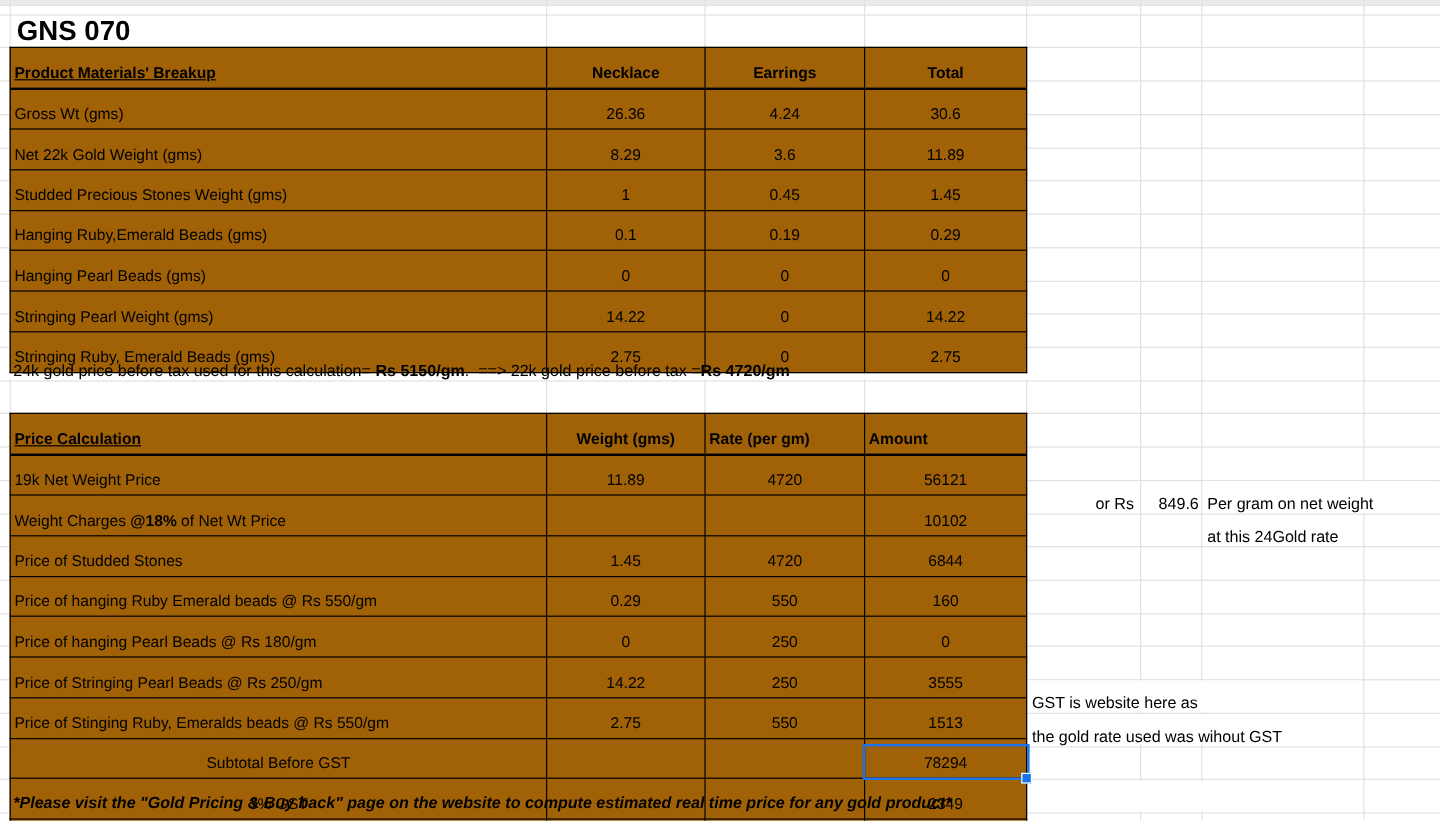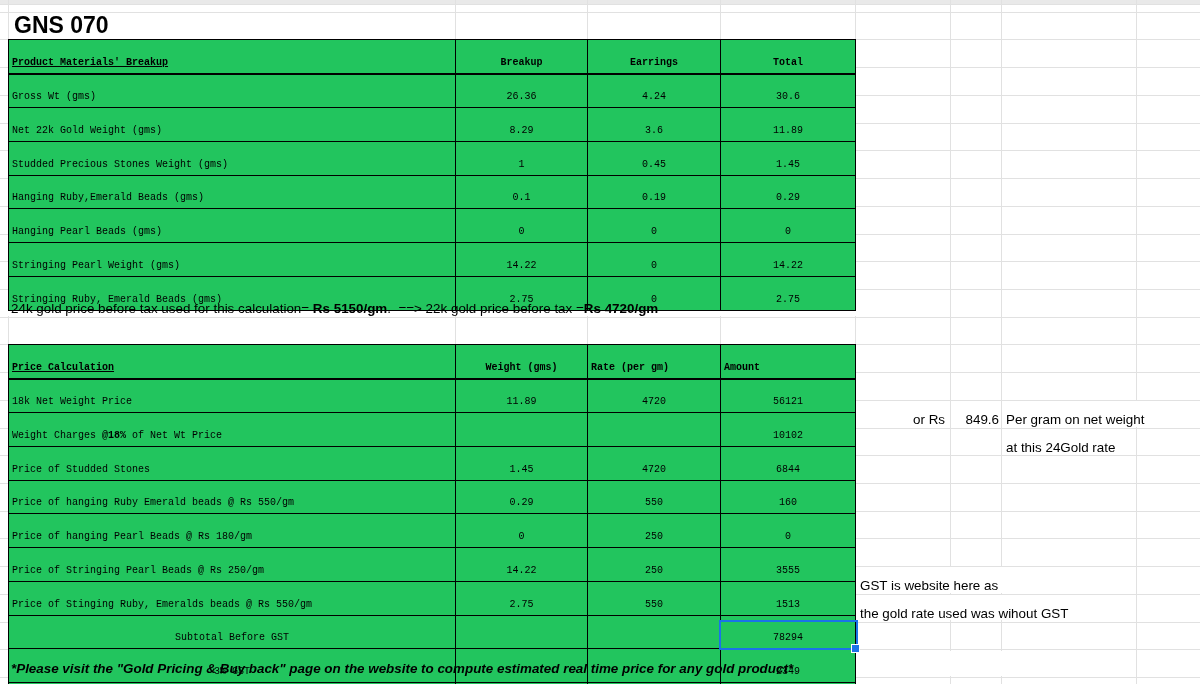--- a/index.html
+++ b/index.html
@@ -13,22 +13,22 @@
   .cover{position:absolute;background:#fff;z-index:1;}
 
   .celltext{position:absolute;display:flex;align-items:flex-end;padding-bottom:6px;z-index:2;white-space:pre;}
   .r{justify-content:flex-end;text-align:right;}
   .b{font-weight:bold;}
 
   #title{left:14px;top:12px;height:27px;font-size:23px;font-weight:bold;align-items:center;padding-bottom:0;}
   #goldnote{left:11px;top:289px;height:27px;}
   #footnote{left:11px;top:650px;height:26px;font-weight:bold;font-style:italic;}
 
-  table.sheet-tb{position:absolute;border-collapse:collapse;table-layout:fixed;background:#22c55e;z-index:2;
-    font-size:10px;border:1.5px solid #000;font-family:Liberation Mono, monospace;}
+  table.sheet-tb{position:absolute;border-collapse:collapse;table-layout:fixed;background:#a16207;z-index:2;
+    font-size:13px;border:1.5px solid #000;}
   table.sheet-tb td{border:1px solid #000;height:27.7px;vertical-align:bottom;padding:0 3px 5px 3px;overflow:hidden;white-space:nowrap;}
   table.sheet-tb tr.hdr td{font-weight:bold;border-bottom:2px solid #000;}
   td.ctr{text-align:center;}
   td.rgt{text-align:center;}
   td.lft{text-align:left;}
   td.undl{text-decoration:underline;}
 
   #selbox{position:absolute;left:719px;top:620px;width:139px;height:30px;border:2px solid #1a73e8;box-sizing:border-box;z-index:5;pointer-events:auto;}
   #selhandle{position:absolute;left:851px;top:644px;width:7px;height:7px;background:#1a73e8;border:1px solid #fff;z-index:6;}
 </style>
@@ -86,21 +86,21 @@
   <table class="sheet-tb" id="materials-table" style="left:8px;top:39px;width:847px">
     <colgroup>
         <col style="width:447px">
         <col style="width:132px">
         <col style="width:133px">
         <col style="width:135px">
       </colgroup>
     <tbody>
         <tr class="hdr">
           <td class="lft undl">Product Materials' Breakup</td>
-          <td class="ctr b">Breakup</td>
+          <td class="ctr b">Necklace</td>
           <td class="ctr b">Earrings</td>
           <td class="ctr b">Total</td>
         </tr>
         <tr>
           <td class="lft">Gross Wt (gms)</td>
           <td class="ctr">26.36</td>
           <td class="ctr">4.24</td>
           <td class="ctr">30.6</td>
         </tr>
         <tr>
@@ -154,21 +154,21 @@
         <col style="width:135px">
       </colgroup>
     <tbody>
         <tr class="hdr">
           <td class="lft undl">Price Calculation</td>
           <td class="ctr b">Weight (gms)</td>
           <td class="lft b">Rate (per gm)</td>
           <td class="lft b">Amount</td>
         </tr>
         <tr>
-          <td class="lft">18k Net Weight Price</td>
+          <td class="lft">19k Net Weight Price</td>
           <td class="ctr">11.89</td>
           <td class="ctr">4720</td>
           <td class="rgt">56121</td>
         </tr>
         <tr>
           <td class="lft"><span> Weight Charges </span><span class="b">@18%</span><span> of Net Wt Price</span></td>
           <td class="ctr"></td>
           <td class="ctr"></td>
           <td class="rgt">10102</td>
         </tr>

